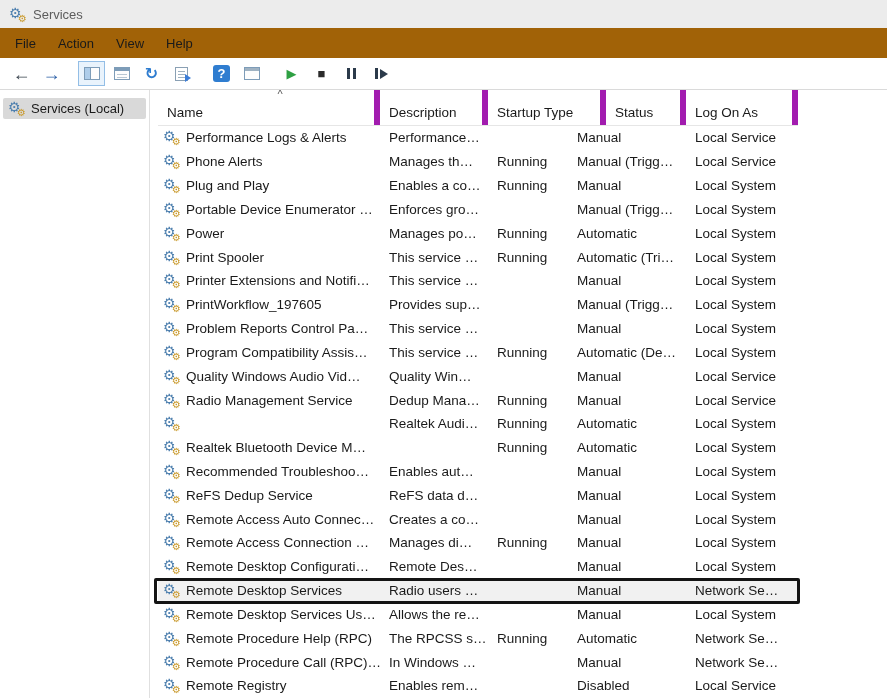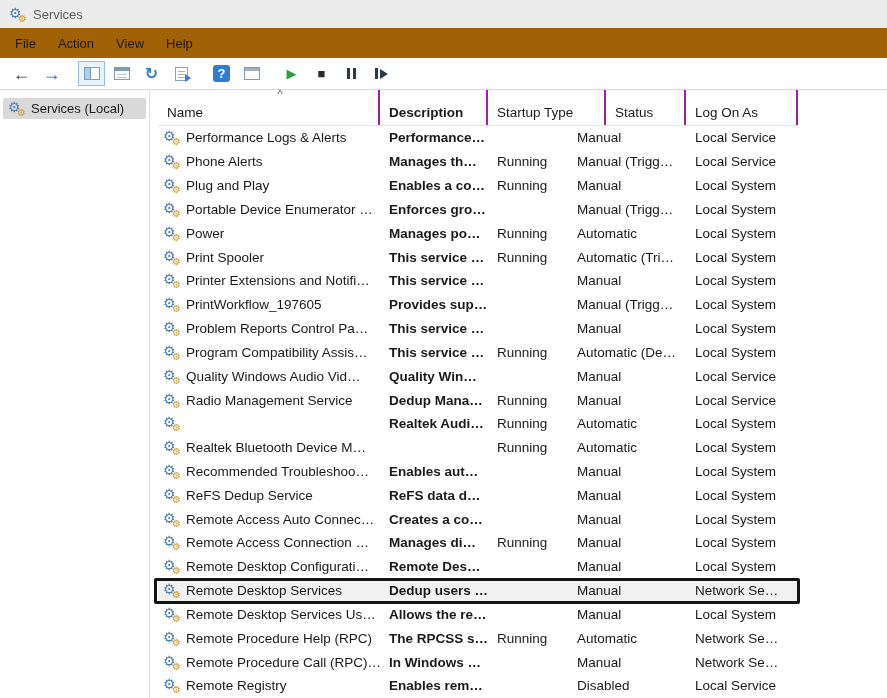--- a/index.html
+++ b/index.html
@@ -47,25 +47,25 @@
   .restart-icon i.tri { width:0; height:0; border-top:5.5px solid transparent; border-bottom:5.5px solid transparent; border-left:8px solid #2b3a4a; }
 
   
   .bodyarea { flex:1; display:flex; overflow:hidden; }
   .sidebar { width:150px; flex:0 0 auto; border-right:1px solid #e0e0e0; background:#fff; padding-top:8px; }
   .tree-item { display:flex; align-items:center; gap:6px; margin:0 3px; padding:2px 5px; font-size:13px; border-radius:2px; }
   .tree-item.selected { background:#d9d9d9; }
 
   .main { flex:1; position:relative; overflow:hidden; padding-left:8px; background:#fff; }
   .header-row { height:36px; display:flex; align-items:stretch; width:640px; border-bottom:1px solid #e6e6e6; position:relative; }
-  .hcell { display:flex; align-items:flex-end; padding:0 4px 5px 9px; font-size:13.5px; border-right:2px solid #a21caf; cursor:default; }
+  .hcell { display:flex; align-items:flex-end; padding:0 4px 5px 9px; font-size:13.5px; border-right:6px solid #a21caf; cursor:default; }
   .sort-caret { position:absolute; top:-1px; left:100px; width:44px; text-align:center; font-size:11px; color:#555; line-height:11px; }
 
   .c-name { width:222px; }
-  .c-desc { width:108px;font-weight:bold; }
+  .c-desc { width:108px; }
   .c-status { width:80px; }
   .c-startup { width:118px; }
   .c-logon { width:112px; }
 
   .rows { width:640px; }
   .row { display:flex; height:23.83px; align-items:center; position:relative; }
   .cell { font-size:13.5px; white-space:nowrap; overflow:hidden; padding:0 4px 0 9px; display:flex; align-items:center; height:100%; }
   .cell.c-name { gap:6px; padding-left:5px; }
   .row.selected { background:#f1f1f1; }
   .row.selected::after { content:""; position:absolute; left:-4px; right:-2px; top:-1px; bottom:-1px; border:3px solid #141414; pointer-events:none; border-radius:2px; }
@@ -404,21 +404,21 @@
     <div class="cell c-logon">Local System</div>
   </div>
           <div class="row selected">
     <div class="cell c-name">
       <span class="svc-icon">
         <span class="gear-b">⚙</span>
         <span class="gear-s">⚙</span>
       </span>
       <span>Remote Desktop Services</span>
     </div>
-    <div class="cell c-desc">Dedup users …</div>
+    <div class="cell c-desc">Radio users …</div>
     <div class="cell c-status"></div>
     <div class="cell c-startup">Manual</div>
     <div class="cell c-logon">Network Se…</div>
   </div>
           <div class="row">
     <div class="cell c-name">
       <span class="svc-icon">
         <span class="gear-b">⚙</span>
         <span class="gear-s">⚙</span>
       </span>

